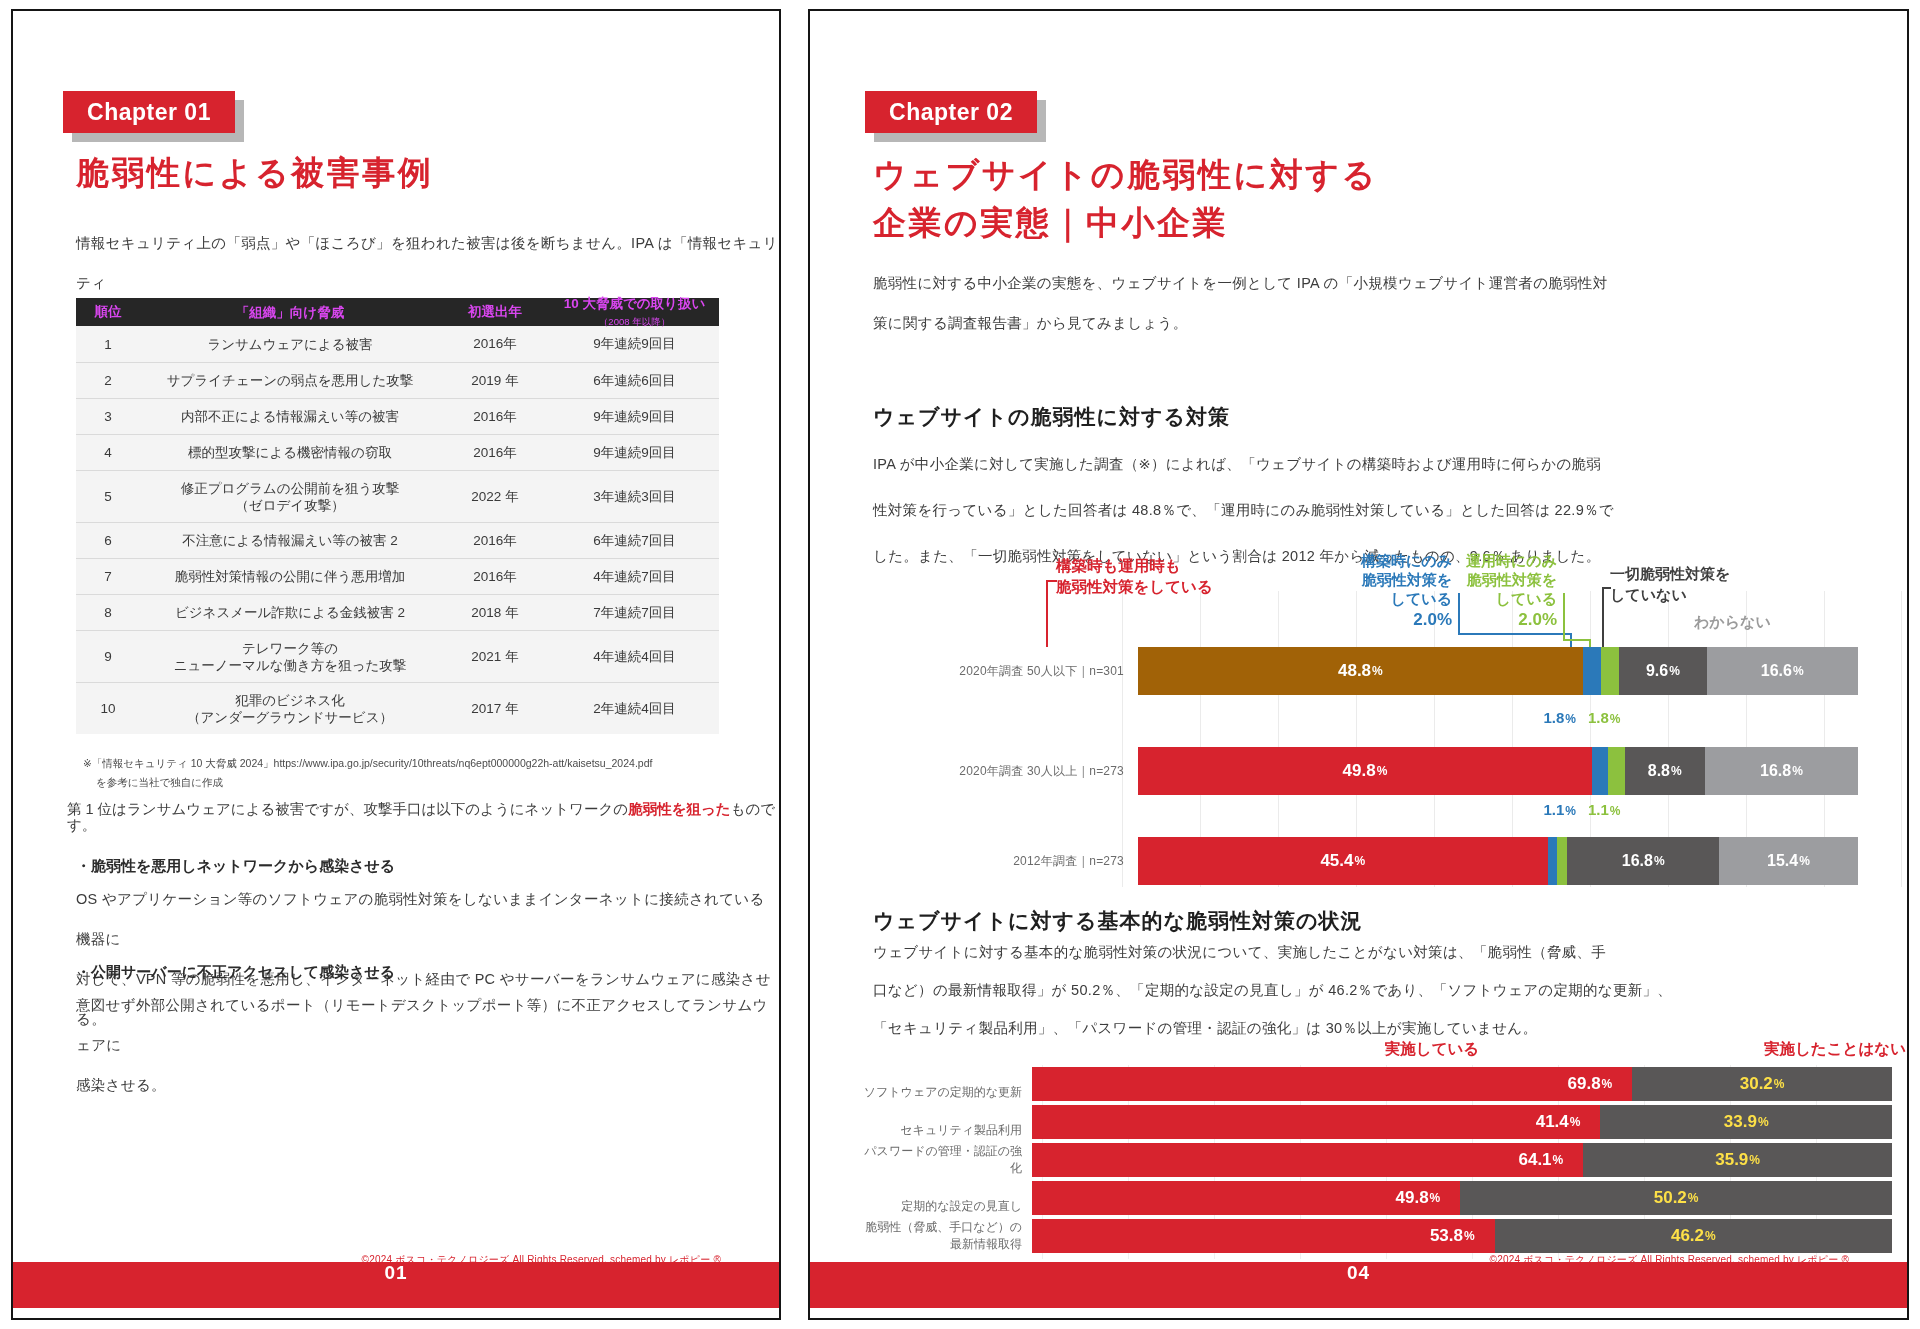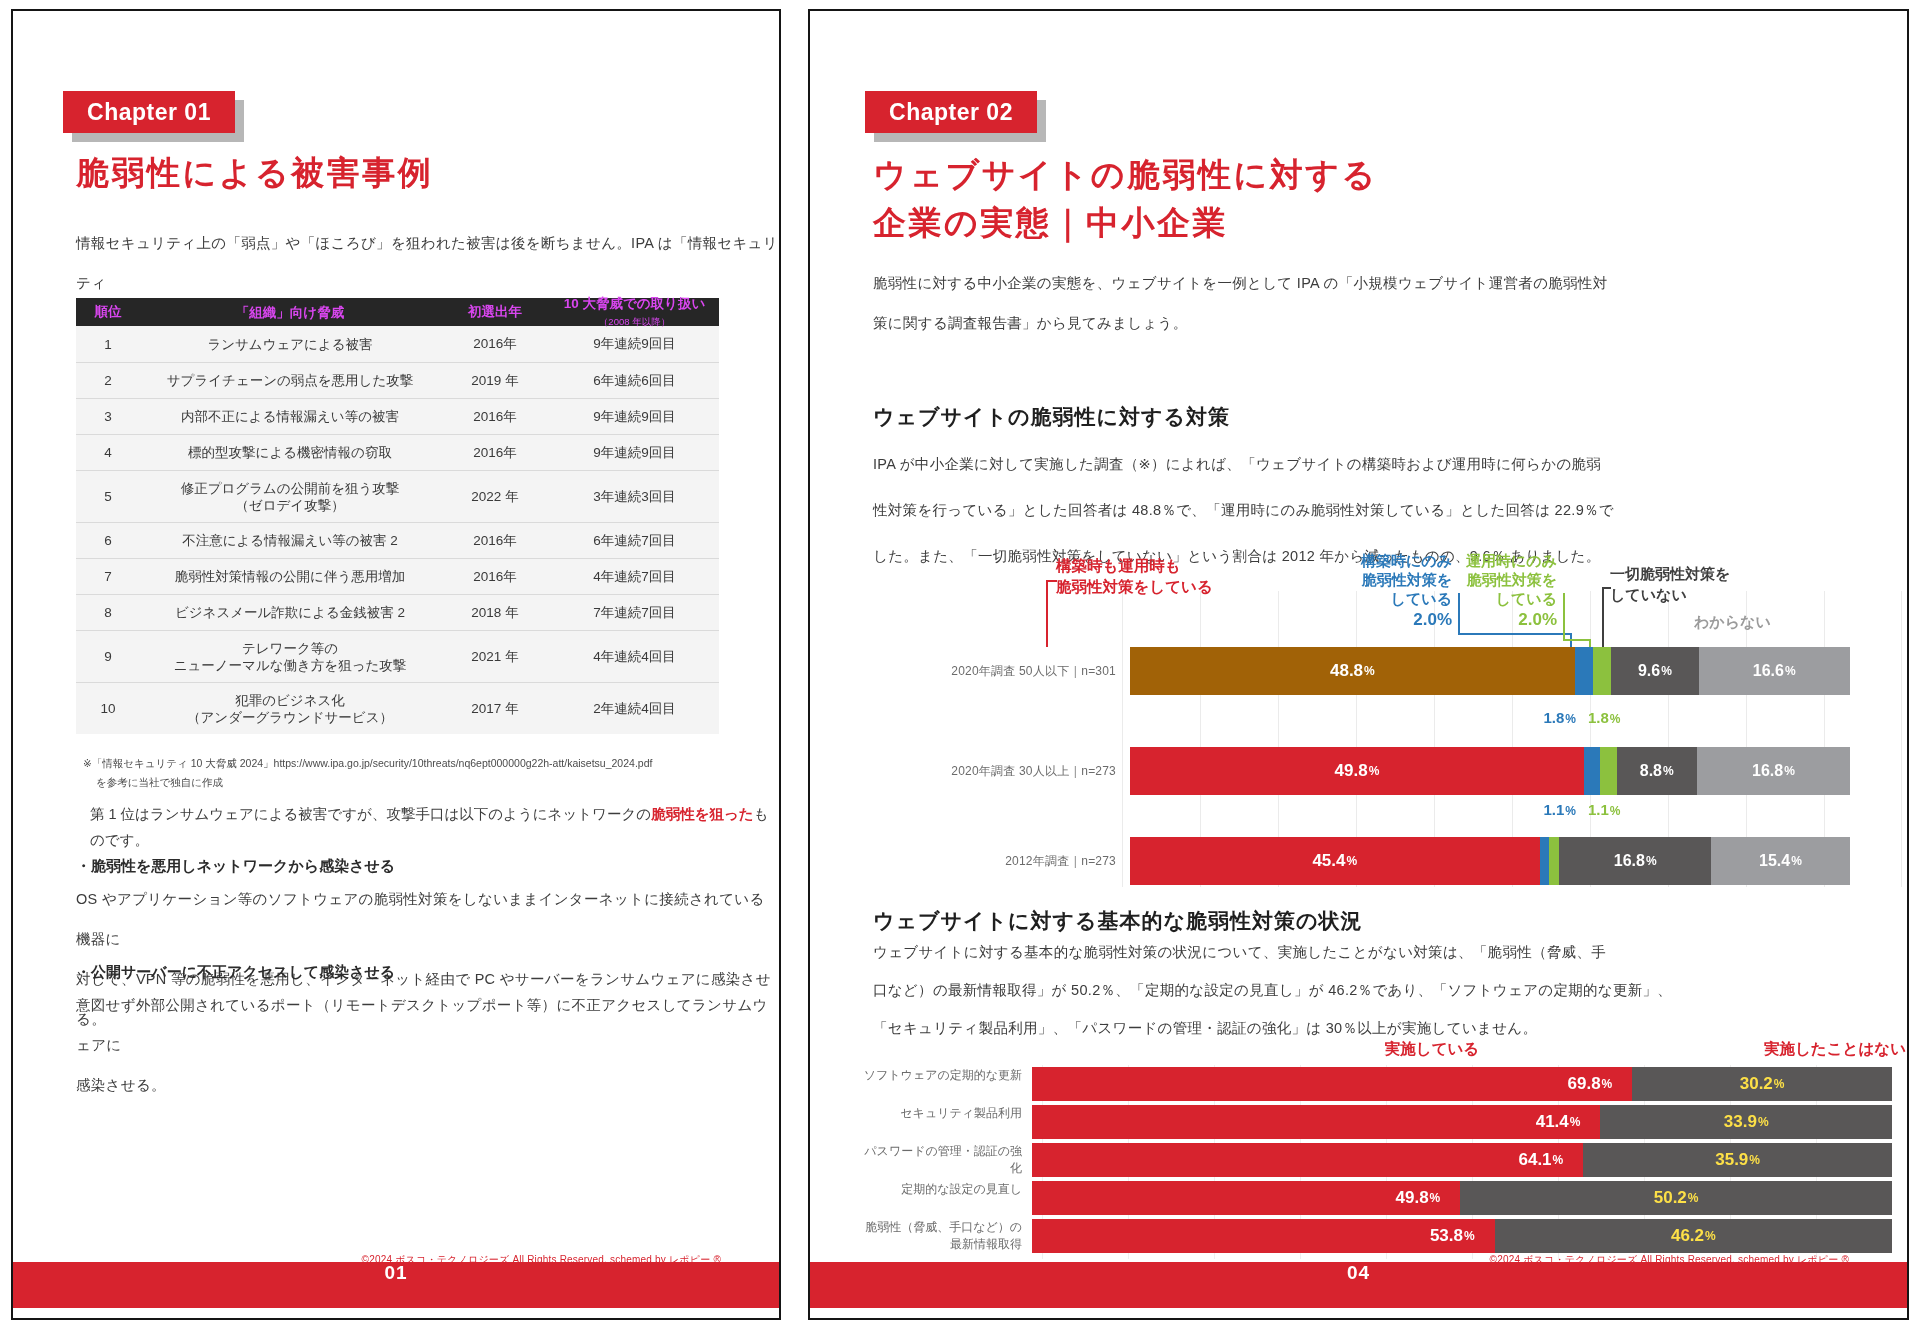--- a/index.html
+++ b/index.html
@@ -31,37 +31,37 @@
   .tbl-row{display:flex;background:#f4f4f4;border-top:1px solid #dadada;align-items:center}
   .tbl-row:first-of-type{border-top:none}
   .col-rank{width:64px;text-align:center;flex:none}
   .col-threat{width:300px;text-align:center;flex:none;line-height:17px}
   .col-year{width:110px;text-align:center;flex:none}
   .col-record{width:169px;text-align:center;flex:none}
   .hdr-note{font-size:9.5px;font-weight:normal}
 
   .fnote{position:absolute;left:70px;top:743px;font-size:10.5px;line-height:19px;color:#4b4b4b}
   .fnote .ln2{padding-left:13px}
-  .lead{position:absolute;left:77px;top:790px;font-size:14.5px;line-height:26px;color:#3c3c3c}
+  .lead{position:absolute;left:54px;top:790px;font-size:14.5px;line-height:16px;color:#3c3c3c}
   .em-red{color:var(--red);font-weight:bold}
   .bullet-h{position:absolute;left:63px;font-weight:bold;font-size:15px;color:#2b2b2b}
 
   .copyright{position:absolute;right:58px;font-size:10px;color:var(--red);letter-spacing:.2px}
   #page-left .copyright{top:1242px}
   #page-right .copyright{top:1242px}
   .footer-bar{position:absolute;left:0;right:0;bottom:10px;height:46px;background:var(--red);
               color:#fff;display:flex;justify-content:center;
               font-size:19px;font-weight:bold;letter-spacing:1px}
 
   
   .chart1{position:absolute;left:52px;top:540px;width:1004px;height:336px}
   .c1-grid{position:absolute;left:260px;top:40px;width:780px;height:296px;
            background-image:linear-gradient(to right,#ebebeb 1px,transparent 1px);
            background-size:78px 100%;border-right:1px solid #ebebeb}
-  .c1-row{position:absolute;left:8px;width:100%;height:48px}
+  .c1-row{position:absolute;left:16px;width:100%;height:48px}
   .c1-cat{position:absolute;left:0;top:0;width:246px;height:100%;display:flex;align-items:center;
           justify-content:flex-end;font-size:12px;color:#6b6b6b;letter-spacing:.2px}
   .c1-track{position:absolute;left:260px;top:0;width:780px;height:100%}
   .c1-fill{display:flex;height:100%;width:92.3%}
   .c1-seg{display:flex;align-items:center;justify-content:center;color:#fff;font-weight:bold;
           font-size:17px;overflow:hidden;white-space:nowrap}
   .c1-between{position:absolute;left:610px;width:220px;height:44px;display:flex;align-items:center;
               justify-content:center;gap:12px;font-weight:bold;font-size:15px}
   .pct{font-size:12px;margin-left:1px}
 
@@ -85,21 +85,21 @@
 
   
   .chart2{position:absolute;left:52px;top:1028px;width:1048px;height:230px}
   .c2-grid{position:absolute;left:180px;top:26px;width:860px;height:194px;
            background-image:linear-gradient(to right,#efefef 1px,transparent 1px);background-size:86px 100%}
   .c2-head-yes{position:absolute;left:250px;top:0;width:640px;text-align:center;color:var(--red);
                font-weight:bold;font-size:15.5px}
   .c2-head-no{position:absolute;right:4px;top:0;width:260px;text-align:right;color:var(--red);
               font-weight:bold;font-size:15.5px}
   .c2-rows{position:absolute;left:0;top:28px;width:100%}
-  .c2-row{display:flex;align-items:flex-start;height:34px;margin-bottom:4px}
+  .c2-row{display:flex;align-items:flex-end;height:34px;margin-bottom:4px}
   .c2-cat{width:170px;text-align:right;padding-right:10px;font-size:12px;color:#6b6b6b;flex:none}
   .c2-track{position:relative;width:860px;height:34px;display:flex;flex:none}
   .c2-yes{background:var(--red);display:flex;align-items:center;justify-content:flex-end;
           padding-right:20px;color:#fff;font-weight:bold;font-size:17px;white-space:nowrap}
   .c2-no{background:var(--dgray);display:flex;align-items:center;justify-content:center;color:#fde047;
          font-weight:bold;font-size:17px;white-space:nowrap}
 </style>
 </head>
 <body>
 

